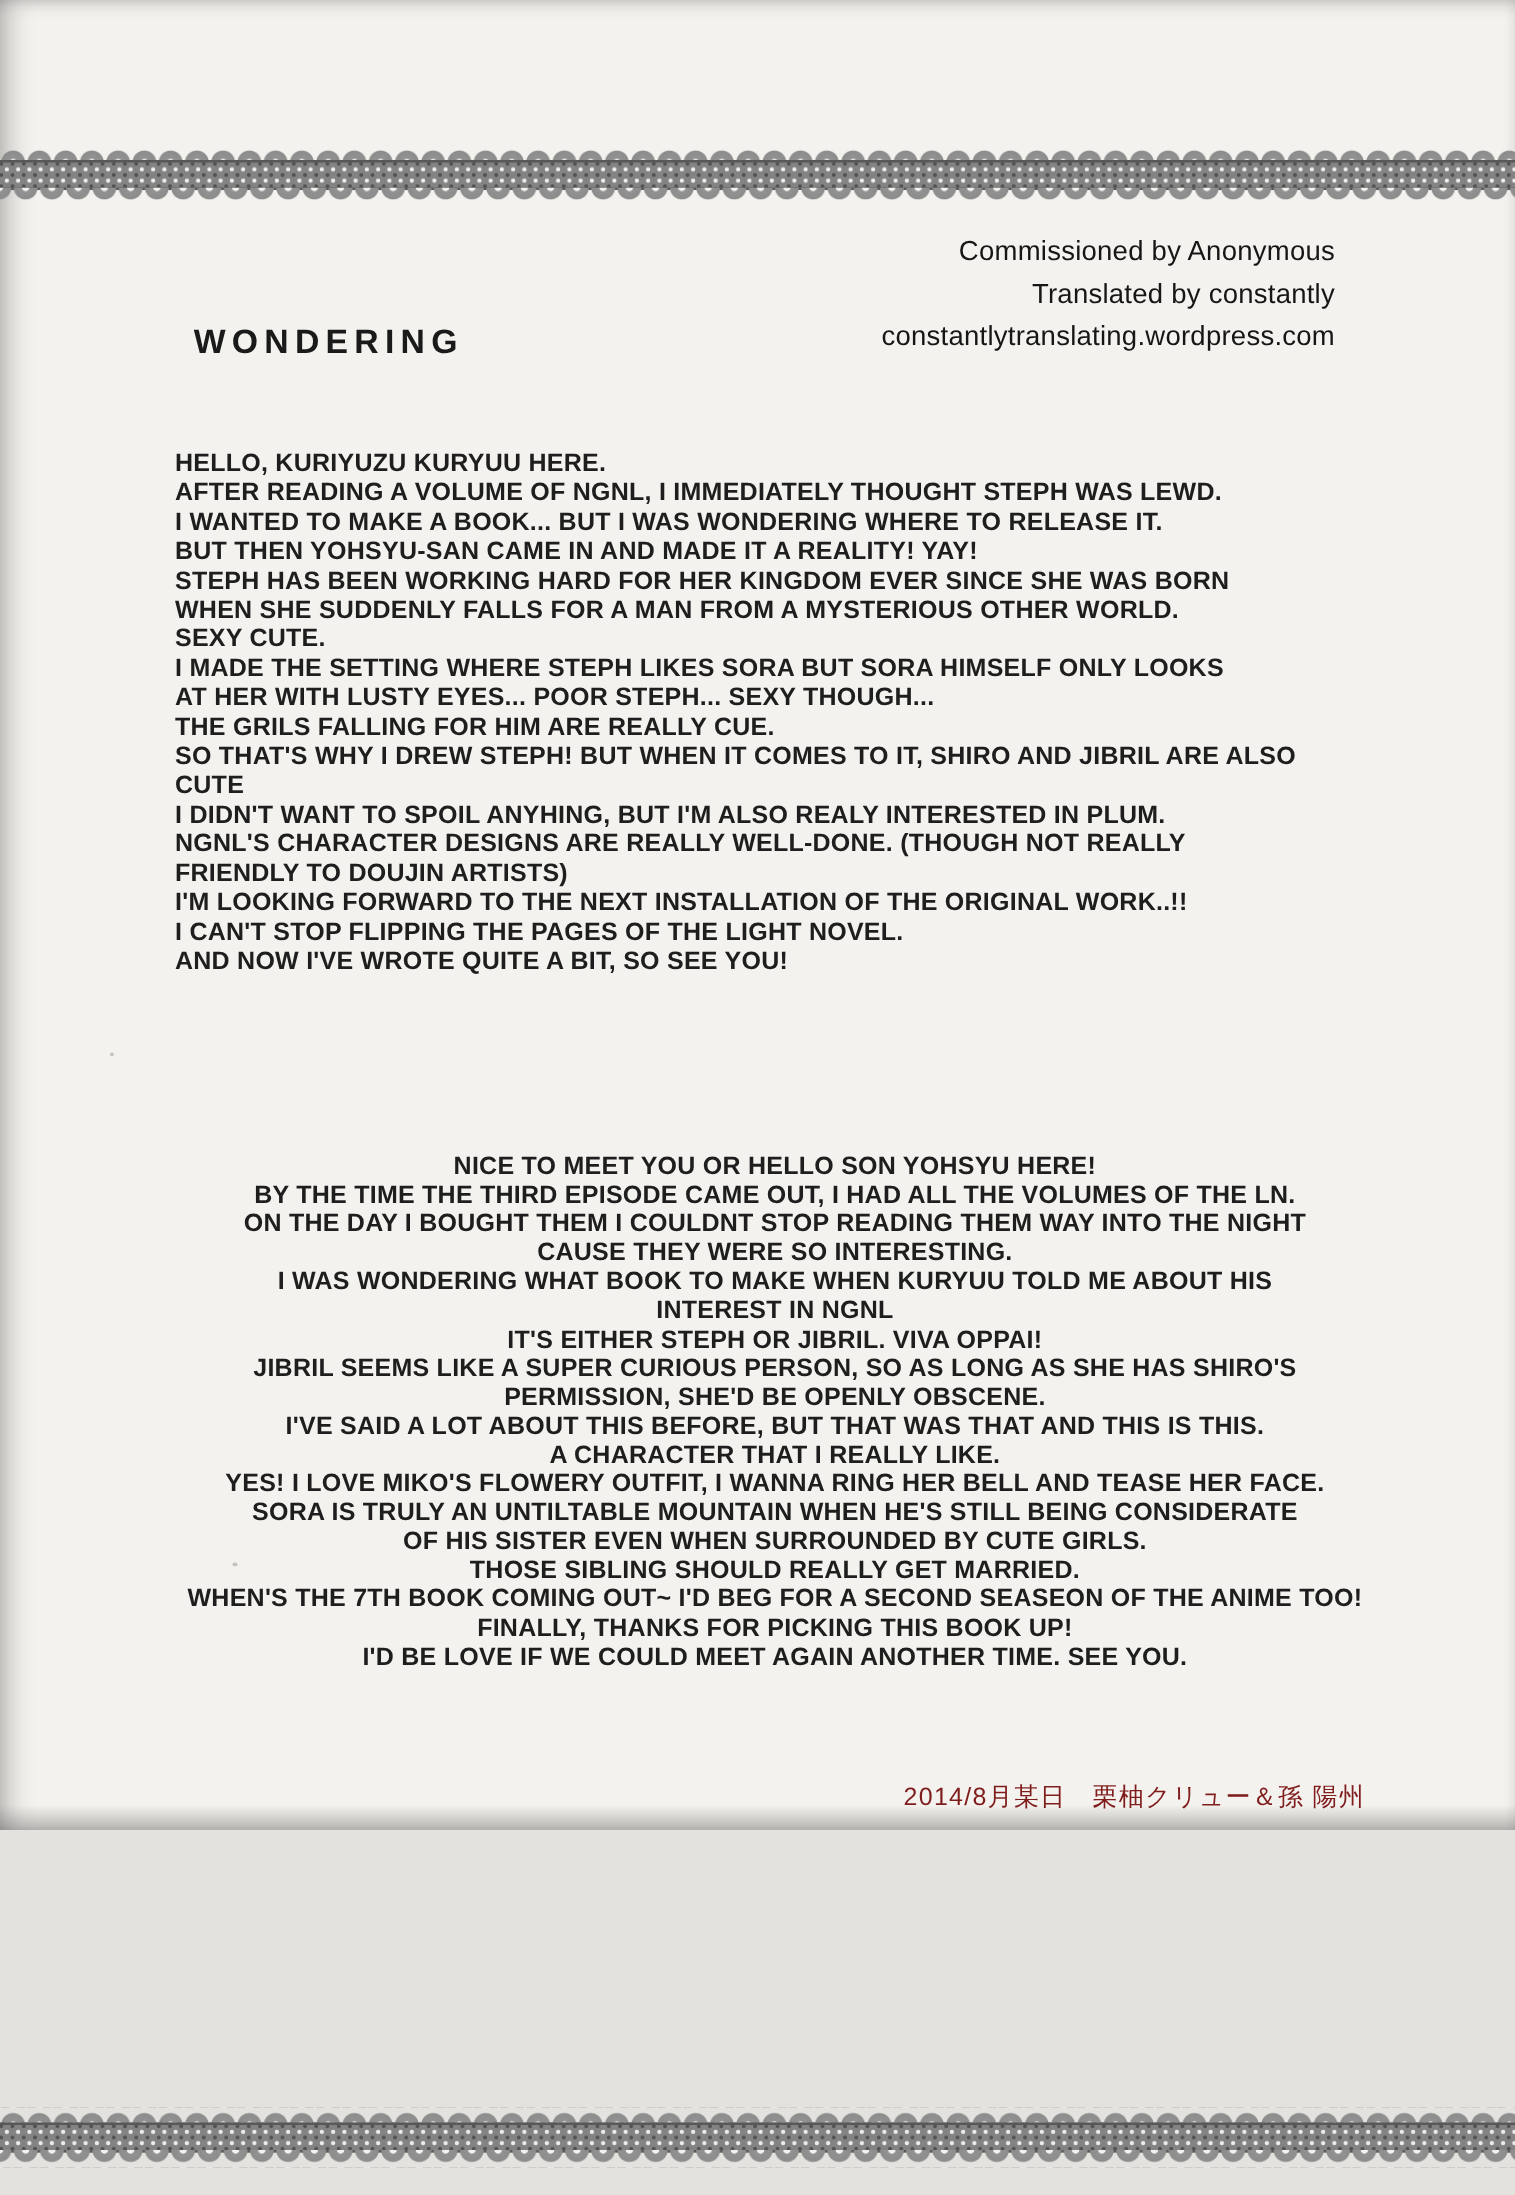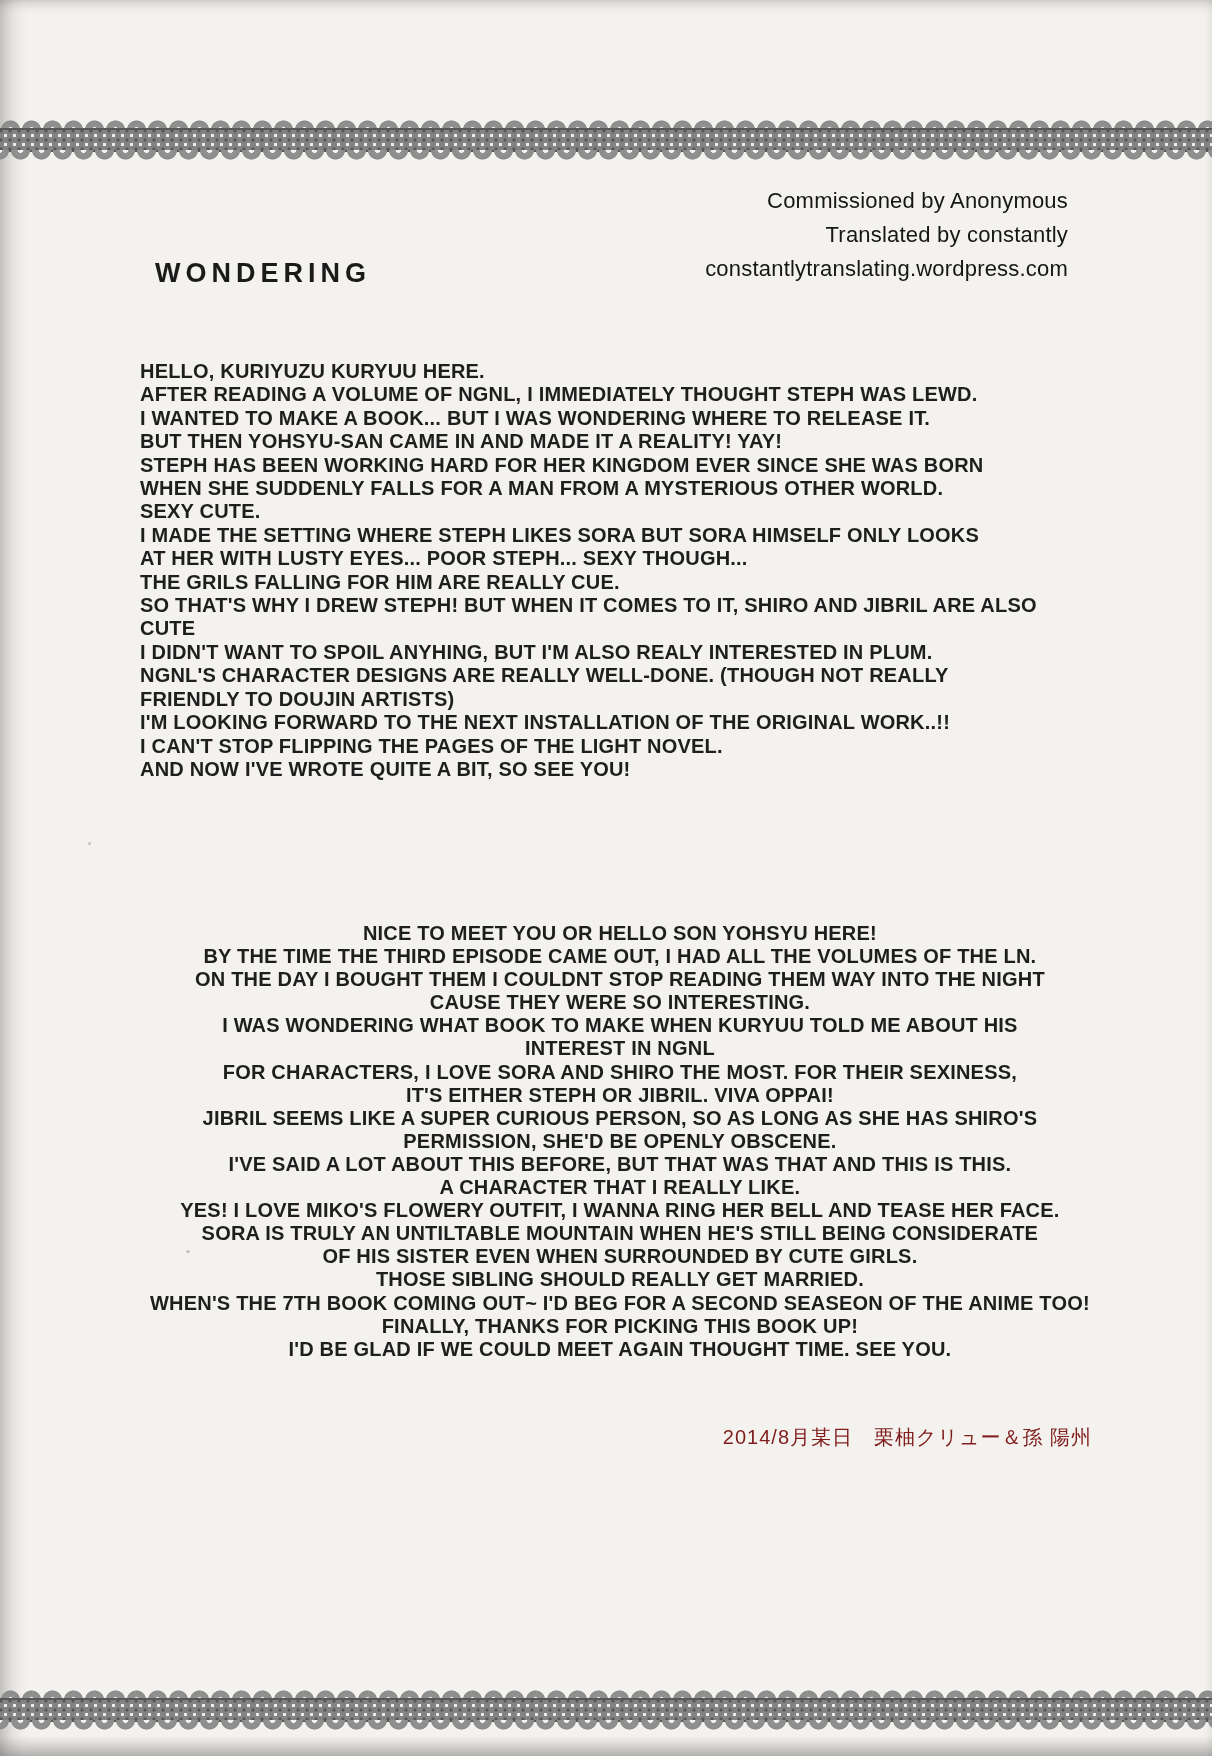--- a/index.html
+++ b/index.html
@@ -4,21 +4,21 @@
 <style>
   html, body { margin: 0; padding: 0; }
   body {
     width: 1212px; height: 1756px;
     background: #e3e2de;
     font-family: "Liberation Sans", sans-serif;
     overflow: hidden;
   }
   .page {
     position: relative;
-    width: 1212px; height: 1756px;
+    width: 1212px; height: 1464px;
     background: #f4f2ee;
     box-shadow:
       inset 18px 0 22px -14px rgba(80,80,80,0.45),
       inset 0 10px 14px -10px rgba(90,90,90,0.40),
       inset -8px 0 10px -8px rgba(120,120,120,0.20);
   }
   .page::after {
     content: "";
     position: absolute; left: 0; right: 0; bottom: 0; height: 20px;
     background: linear-gradient(to bottom, rgba(70,70,70,0) , rgba(70,70,70,0.35));
@@ -130,33 +130,32 @@
       <div class="line">AND NOW I'VE WROTE QUITE A BIT, SO SEE YOU!</div>
     </div>
 
   <div class="para para-2">
       <div class="line">NICE TO MEET YOU OR HELLO SON YOHSYU HERE!</div>
       <div class="line">BY THE TIME THE THIRD EPISODE CAME OUT, I HAD ALL THE VOLUMES OF THE LN.</div>
       <div class="line">ON THE DAY I BOUGHT THEM I COULDNT STOP READING THEM WAY INTO THE NIGHT</div>
       <div class="line">CAUSE THEY WERE SO INTERESTING.</div>
       <div class="line">I WAS WONDERING WHAT BOOK TO MAKE WHEN KURYUU TOLD ME ABOUT HIS</div>
       <div class="line">INTEREST IN NGNL</div>
-      <div class="line">FOR CHARACTERS, I LOVE SORA AND SHIRO THE MOST. FOR THEIR SEXINESS,</div>
       <div class="line">IT'S EITHER STEPH OR JIBRIL. VIVA OPPAI!</div>
       <div class="line">JIBRIL SEEMS LIKE A SUPER CURIOUS PERSON, SO AS LONG AS SHE HAS SHIRO'S</div>
       <div class="line">PERMISSION, SHE'D BE OPENLY OBSCENE.</div>
       <div class="line">I'VE SAID A LOT ABOUT THIS BEFORE, BUT THAT WAS THAT AND THIS IS THIS.</div>
       <div class="line">A CHARACTER THAT I REALLY LIKE.</div>
       <div class="line">YES! I LOVE MIKO'S FLOWERY OUTFIT, I WANNA RING HER BELL AND TEASE HER FACE.</div>
       <div class="line">SORA IS TRULY AN UNTILTABLE MOUNTAIN WHEN HE'S STILL BEING CONSIDERATE</div>
       <div class="line">OF HIS SISTER EVEN WHEN SURROUNDED BY CUTE GIRLS.</div>
       <div class="line">THOSE SIBLING SHOULD REALLY GET MARRIED.</div>
       <div class="line">WHEN'S THE 7TH BOOK COMING OUT~ I'D BEG FOR A SECOND SEASEON OF THE ANIME TOO!</div>
       <div class="line">FINALLY, THANKS FOR PICKING THIS BOOK UP!</div>
-      <div class="line">I'D BE GLAD IF WE COULD MEET AGAIN THOUGHT TIME. SEE YOU.</div>
+      <div class="line">I'D BE LOVE IF WE COULD MEET AGAIN ANOTHER TIME. SEE YOU.</div>
     </div>
 
   <div class="signature">2014/8月某日　栗柚クリュー＆孫 陽州</div>
 
   <div class="speck speck-1"></div>
   <div class="speck speck-2"></div>
 
   <div class="lace lace-bottom">
     <div class="scallops up"></div>
     <div class="band"></div>

